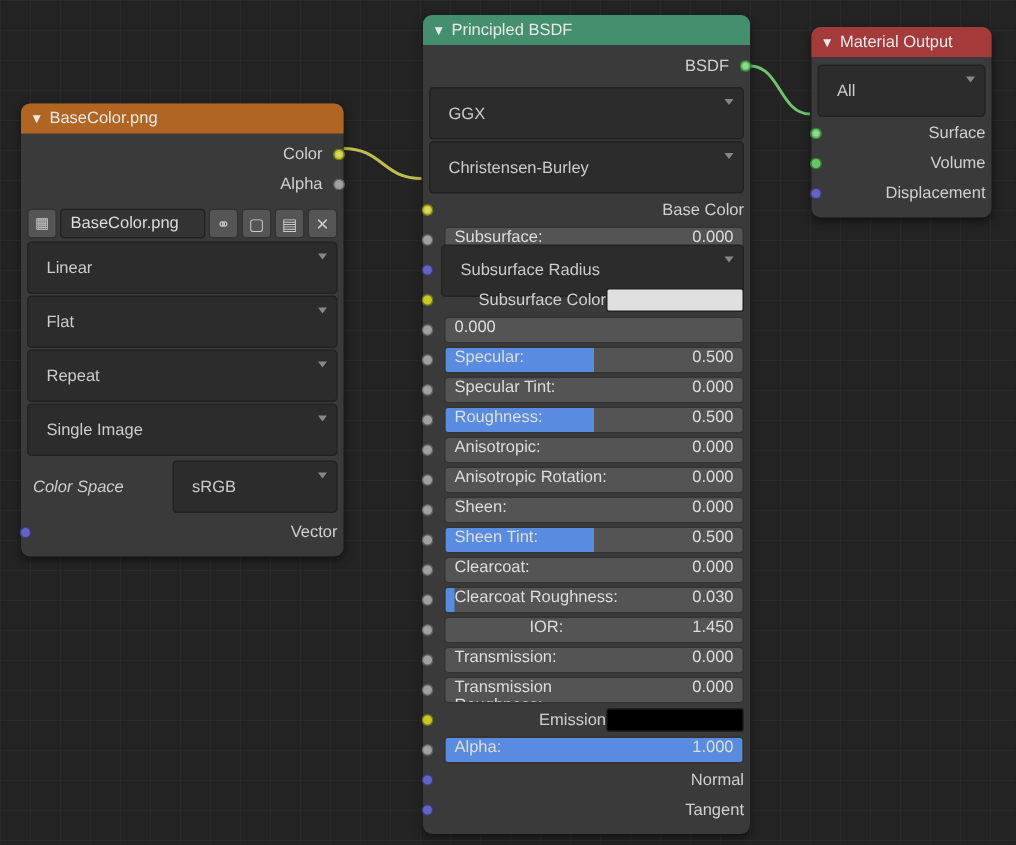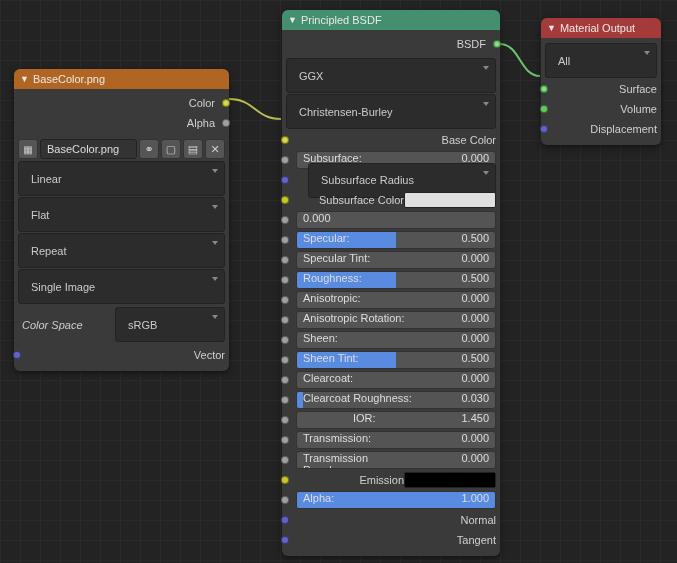--- a/index.html
+++ b/index.html
@@ -126,21 +126,21 @@
     <div id="bsdf-props">
         <div class="inrow">
           <span class="sock in gray"></span>
           <div class="slider">
             <span class="slabel">Subsurface:</span>
             <span class="sval">0.000</span>
           </div>
         </div>
         <div class="inrow">
           <span class="sock in blue"></span>
-          <div class="dd" style="margin-left: 22px;">Subsurface Radius</div>
+          <div class="dd" style="margin-left: 8px;">Subsurface Radius</div>
         </div>
         <div class="inrow">
           <span class="sock in yellow"></span>
           <span class="in-label">Subsurface Color</span>
           <div class="swatch" style="background: rgb(224, 224, 224);"></div>
         </div>
         <div class="inrow">
           <span class="sock in gray"></span>
           <div class="slider">
             <span class="sval">0.000</span>

